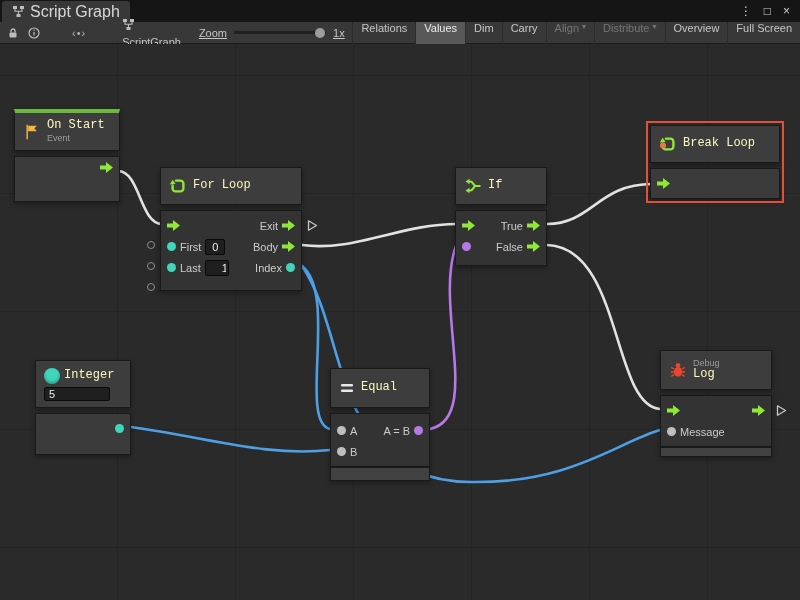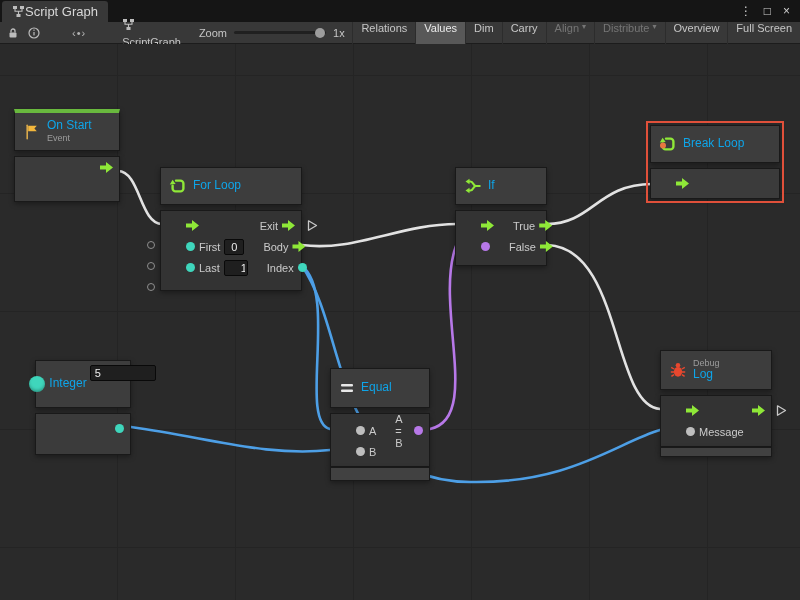--- a/index.html
+++ b/index.html
@@ -2,34 +2,34 @@
 <html><head>
 <meta charset="utf-8">
 <style>
   html,body{margin:0;padding:0;}
   body{width:800px;height:600px;overflow:hidden;background:#2A2A2A;
        font-family:"Liberation Sans",sans-serif;position:relative;user-select:none;}
 
   
   .tabbar{position:absolute;top:0;left:0;right:0;height:22px;background:#151515;
           display:flex;align-items:flex-end;}
-  .tab{height:21px;display:flex;align-items:center;padding:0 10px;margin-left:2px;
-       background:#383838;border-radius:3px 3px 0 0;font-size:13px;color:#d8d8d8;}
+  .tab{height:21px;display:flex;align-items:center;gap:5px;padding:0 10px;margin-left:2px;
+       background:#383838;border-radius:3px 3px 0 0;font-size:16px;color:#d8d8d8;}
   .winbtns{margin-left:auto;display:flex;align-items:center;gap:12px;padding:0 10px;
            height:22px;color:#cfcfcf;font-size:12px;line-height:1;}
   .winbtns span{cursor:default;}
 
   
   .toolbar{position:absolute;top:22px;left:0;right:0;height:22px;background:#383838;
            border-bottom:1px solid #1c1c1c;display:flex;align-items:center;
            font-size:11px;color:#c6c6c6;box-sizing:border-box;}
   .ticon{display:flex;align-items:center;justify-content:center;}
   .codeglyph{color:#b5b5b5;font-size:11px;letter-spacing:1px;}
   .graphname{display:flex;align-items:flex-start;gap:5px;flex-direction:column;}
-  .zoomgrp{display:flex;align-items:center;gap:7px;}
+  .zoomgrp{display:flex;align-items:center;gap:7px;text-decoration:underline;}
   .slider{width:92px;height:3px;background:#202020;border-radius:2px;position:relative;}
   .knob{position:absolute;right:1px;top:50%;transform:translateY(-50%);
         width:10px;height:10px;border-radius:50%;background:#9d9d9d;}
   .tbtns{margin-left:auto;display:flex;height:22px;}
   .tbtn{height:22px;display:flex;align-items:flex-start;gap:3px;padding:0 8px;
         border-left:1px solid #2c2c2c;cursor:default;white-space:nowrap;}
   .tbtn.active{background:#585858;color:#eaeaea;}
   .tbtn.disabled{color:#757575;}
   .caret{font-size:8px;}
 
@@ -43,31 +43,31 @@
   .w-white{stroke:#E2E2E2;}.w-blue{stroke:#4D9FE6;}.w-purple{stroke:#B778E8;}
 
   
   .node{position:absolute;}
   .sec{background:#333333;border:1px solid #191919;box-shadow:0 2px 5px rgba(0,0,0,.35);
        box-sizing:border-box;}
   .header{background:#3D3D3D;display:flex;align-items:center;gap:6px;padding:0 8px;}
   .gap{height:5px;}
   .footer{background:#414141;}
   .prow{height:21px;display:flex;align-items:center;justify-content:space-between;padding:0 6px;}
-  .pg{display:flex;align-items:center;gap:4px;margin-left:19px;}
+  .pg{display:flex;align-items:center;gap:4px;}
   .flow{width:13px;height:11px;background:#8FE838;flex:0 0 auto;
         clip-path:polygon(0 32%,46% 32%,46% 0,100% 50%,46% 100%,46% 68%,0 68%);}
   .dot{width:9px;height:9px;border-radius:50%;flex:0 0 auto;}
   .dot.teal{background:#3FD6BC;}.dot.purple{background:#B778E8;}.dot.gray{background:#BEBEBE;}
   .ring{position:absolute;width:8px;height:8px;border:1.5px solid #8E8E8E;border-radius:50%;
         box-sizing:border-box;}
   .vfield{background:#1f1f1f;border:1px solid #090909;color:#ececec;
           font:11px "Liberation Sans",sans-serif;text-align:center;border-radius:2px;
           height:16px;box-sizing:border-box;padding:0 2px;}
-  .ntitle{font-size:12px;color:#0ea5e9;line-height:1.15;}
+  .ntitle{font-size:12px;color:#fef9c3;line-height:1.15;font-family:Liberation Mono, monospace;}
   .nsub{font-size:9px;color:#9c9c9c;line-height:1.15;}
   .plabel{font-size:11px;color:#cbcbcb;}
   .tcol{display:flex;flex-direction:column;justify-content:center;}
   .node.selected{outline:2px solid #E0503A;outline-offset:2px;}
   .intcircle{width:16px;height:16px;border-radius:50%;background:#3FD6BC;
              box-shadow:inset 0 -2px 3px rgba(0,0,0,.25);flex:0 0 auto;}
   .tri{position:absolute;}
 </style>
 </head>
 <body>
@@ -288,21 +288,21 @@
       <div class="prow">
         <span class="pg">
             <span class="flow"></span>
           </span>
         <span class="pg"></span>
       </div>
     </div>
   </div>
 
   <div class="node" style="left:35px;top:316px;width:96px">
-    <div class="sec header" style="height:48px;flex-direction:row;align-items:stretch;justify-content:center;gap:3px;padding:4px 8px">
+    <div class="sec header" style="height:48px;flex-direction:column;align-items:stretch;justify-content:center;gap:3px;padding:16px 8px">
       <span class="pg">
         <span class="intcircle"></span>
         <span class="ntitle">Integer</span>
       </span>
       <input class="vfield" style="width: 66px; text-align: left; padding-left: 4px;" value="5">
     </div>
     <div class="gap"></div>
     <div class="sec" style="height:42px;background:#3b3b3b;padding-top:4px">
       <div class="prow">
         <span class="pg"></span>

